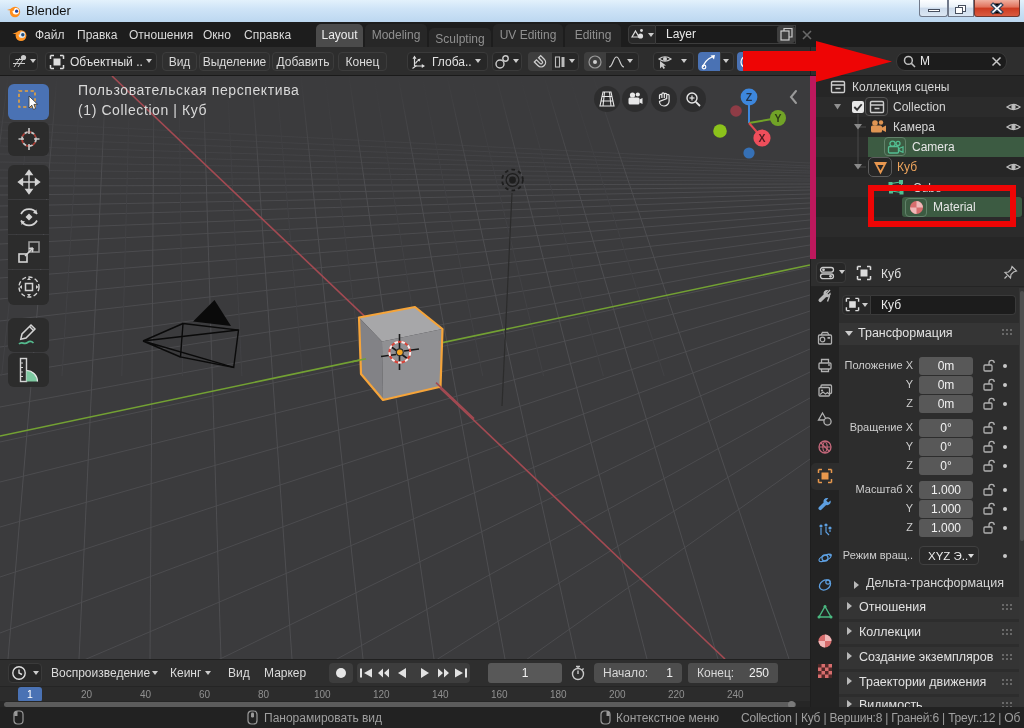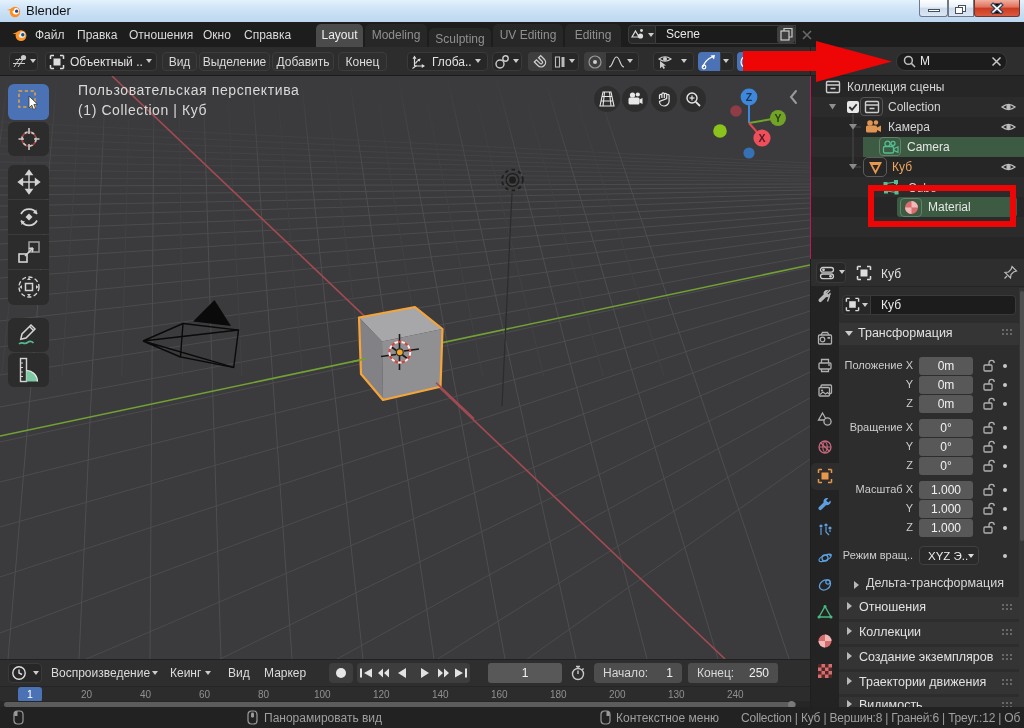--- a/index.html
+++ b/index.html
@@ -61,21 +61,21 @@
 
   <div class="abs" style="left:628px;top:25px;width:190px;height:19px;">
     <div class="abs" style="left:0;top:0;width:28px;height:19px;background:#282828;border-radius:4px 0 0 4px;border:1px solid #3d3d3d;"></div>
     <svg class="abs" style="left:2px;top:2px;" width="16" height="15" viewBox="0 0 16 15">
       <path d="M5.5 4 L9 10 H2 Z" fill="none" stroke="#ddd" stroke-width="1.2"></path>
       <circle cx="10.5" cy="9" r="2.6" fill="#ddd"></circle>
       <circle cx="11.5" cy="3.5" r="1.4" fill="#ddd"></circle>
     </svg>
     <div class="abs" style="left:20px;top:8px;border-left:3px solid transparent;border-right:3px solid transparent;border-top:4px solid #ccc;"></div>
     <div class="abs" style="left:28px;top:0;width:140px;height:19px;background:#1b1b1b;border:1px solid #3d3d3d;border-left:none;"></div>
-    <div class="abs txt" style="left:38px;top:2px;color:#e8e8e8;">Scene</div>
+    <div class="abs txt" style="left:38px;top:2px;color:#e8e8e8;">Layer</div>
     <div class="abs" style="left:149px;top:1px;width:18px;height:17px;background:#3e3e3e;border-radius:3px;"></div>
     <svg class="abs" style="left:151px;top:2px;" width="15" height="15" viewBox="0 0 15 15">
       <rect x="2" y="4" width="8" height="9" fill="none" stroke="#ccc" stroke-width="1.2"></rect>
       <path d="M5 4 V1.5 H13 V10 H10" fill="none" stroke="#ccc" stroke-width="1.2"></path>
     </svg>
     <svg class="abs" style="left:172px;top:3px;" width="14" height="14" viewBox="0 0 14 14">
       <path d="M3 3 L11 11 M11 3 L3 11" stroke="#686868" stroke-width="1.6"></path>
     </svg>
   </div>
 
@@ -382,21 +382,21 @@
     <div class="abs" style="left:86px;top:5px;width:111px;height:19px;background:#1c1c1c;border:1px solid #3a3a3a;border-radius:9px;"></div>
     <svg class="abs" style="left:92px;top:7px;" width="15" height="15" viewBox="0 0 15 15">
       <circle cx="6.4" cy="6.4" r="3.9" fill="none" stroke="#c0c0c0" stroke-width="1.5"></circle>
       <line x1="9.4" y1="9.4" x2="13" y2="13" stroke="#c0c0c0" stroke-width="1.5"></line>
     </svg>
     <div class="abs" style="left:110px;top:7px;font-size:12px;color:#e8e8e8;">М</div>
     <svg class="abs" style="left:180px;top:8px;" width="13" height="13" viewBox="0 0 13 13">
       <path d="M2.5 2.5 L10.5 10.5 M10.5 2.5 L2.5 10.5" stroke="#c8c8c8" stroke-width="1.5"></path>
     </svg>
 
-    <div class="abs" style="left:0;top:29px;width:214px;height:183px;background:#262626;border-left:1px solid #be185d;">
+    <div class="abs" style="left:0;top:29px;width:214px;height:183px;background:#262626;border-left:6px solid #be185d;">
       <div class="abs" style="left:0;top:21px;width:214px;height:20px;background:#2b2b2b;"></div>
       <div class="abs" style="left:0;top:61px;width:214px;height:20px;background:#2b2b2b;"></div>
       <div class="abs" style="left:0;top:101px;width:214px;height:20px;background:#2b2b2b;"></div>
       <div class="abs" style="left:0;top:141px;width:214px;height:20px;background:#2b2b2b;"></div>
 
       <div class="abs" style="left:52px;top:61px;width:162px;height:20px;background:#3c5b42;"></div>
       <div class="abs" style="left:86px;top:121px;width:120px;height:20px;background:#3c5b42;border-radius:3px;"></div>
 
       <svg class="abs" style="left:0;top:0;" width="214" height="164" viewBox="0 0 214 164">
         <path d="M42 38 V91 M42 51 h8 M42 91 h8" stroke="#4b4b4b" stroke-width="1" fill="none"></path>
@@ -779,21 +779,21 @@
       <div class="abs" style="left:81px;top:2px;font-size:10px;color:#909090;">20</div>
       <div class="abs" style="left:140px;top:2px;font-size:10px;color:#909090;">40</div>
       <div class="abs" style="left:199px;top:2px;font-size:10px;color:#909090;">60</div>
       <div class="abs" style="left:258px;top:2px;font-size:10px;color:#909090;">80</div>
       <div class="abs" style="left:314px;top:2px;font-size:10px;color:#909090;">100</div>
       <div class="abs" style="left:373px;top:2px;font-size:10px;color:#909090;">120</div>
       <div class="abs" style="left:432px;top:2px;font-size:10px;color:#909090;">140</div>
       <div class="abs" style="left:491px;top:2px;font-size:10px;color:#909090;">160</div>
       <div class="abs" style="left:550px;top:2px;font-size:10px;color:#909090;">180</div>
       <div class="abs" style="left:609px;top:2px;font-size:10px;color:#909090;">200</div>
-      <div class="abs" style="left:668px;top:2px;font-size:10px;color:#909090;">130</div>
+      <div class="abs" style="left:668px;top:2px;font-size:10px;color:#909090;">220</div>
       <div class="abs" style="left:727px;top:2px;font-size:10px;color:#909090;">240</div>
       <div class="abs" style="left:18px;top:0;width:24px;height:15px;background:#4a72b4;border-radius:3px;color:#fff;font-size:10.5px;text-align:center;line-height:15px;">1</div>
     </div>
 
     <div class="abs" style="left:0;top:41px;width:810px;height:7px;background:#262626;">
       <div class="abs" style="left:4px;top:1px;width:792px;height:5px;background:#5c5c5c;border-radius:3px;"></div>
       <div class="abs" style="left:788px;top:0px;width:7px;height:7px;background:#7a7a7a;border-radius:50%;"></div>
     </div>
   </div>
 

